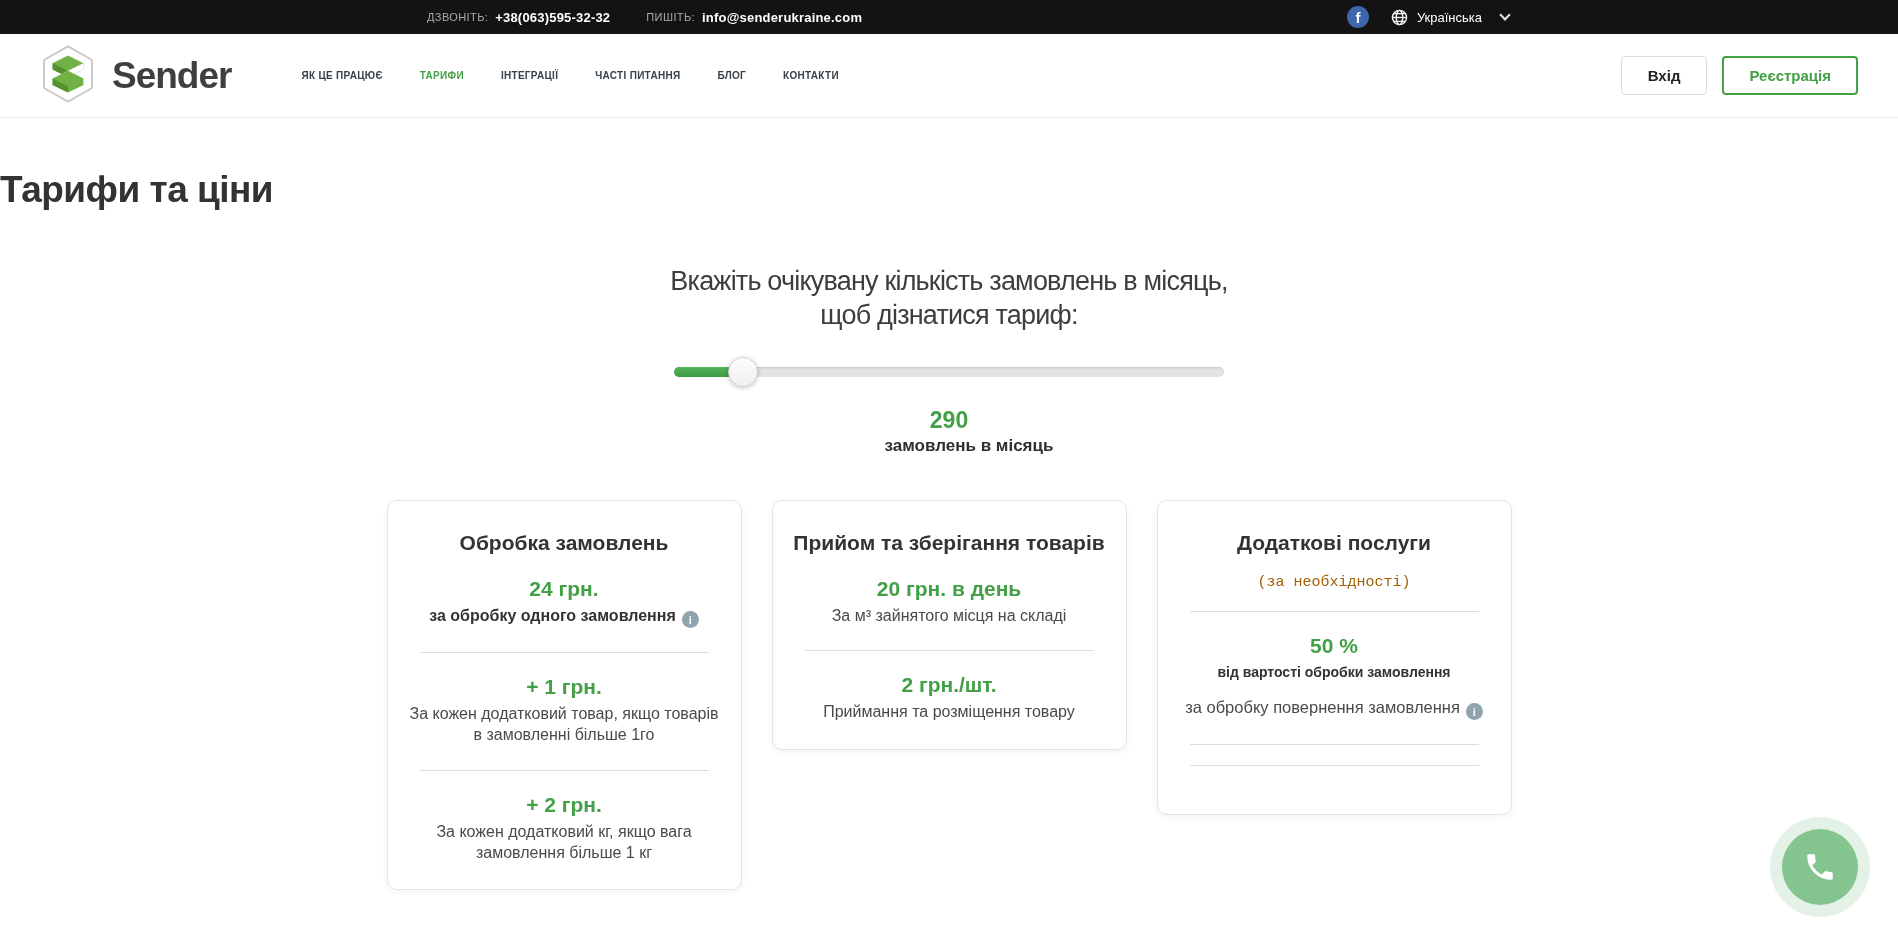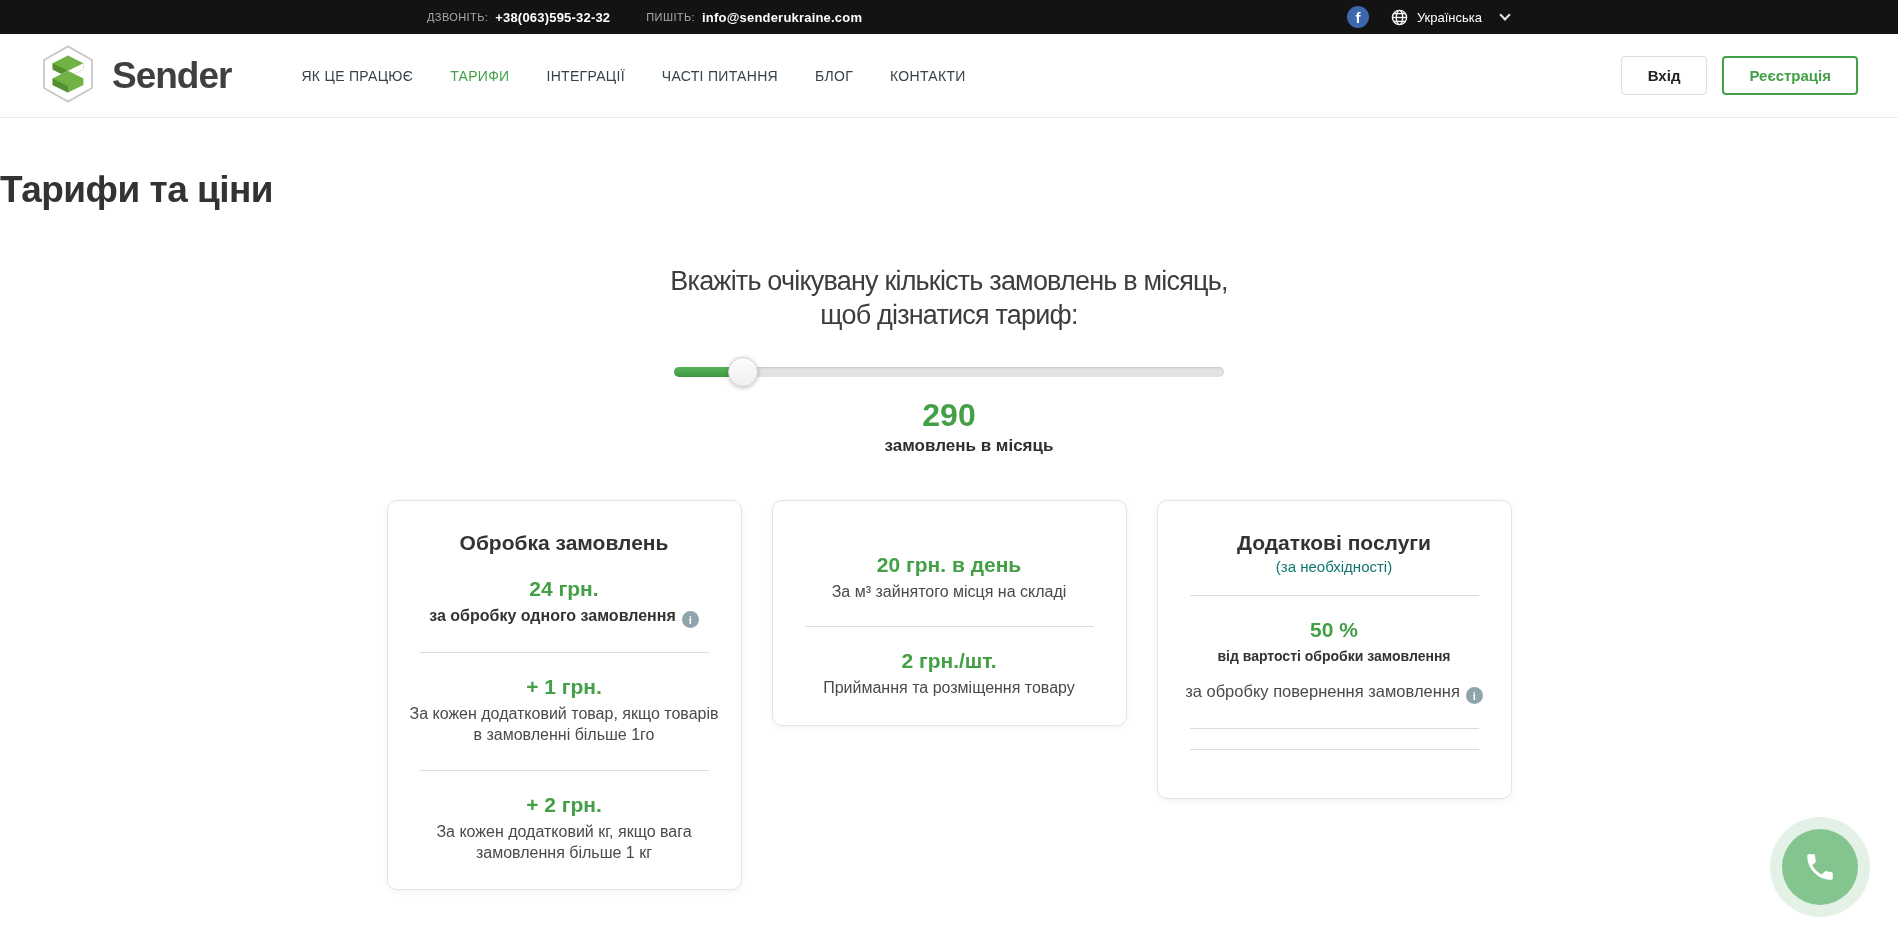--- a/index.html
+++ b/index.html
@@ -22,21 +22,21 @@
   .globe-icon svg { display:block; }
   .chevron { width:8px; height:8px; border-right:2px solid #e6e6e6; border-bottom:2px solid #e6e6e6;
              transform:rotate(45deg); margin-top:-4px; margin-left:10px; }
 
   
   .header { height:84px; background:#fff; border-bottom:1px solid #ececec;
             display:flex; align-items:center; padding:0 40px; }
   .brand { display:flex; align-items:center; gap:16px; cursor:pointer; }
   .brand-name { font-size:37px; font-weight:700; color:#3f3f3f; letter-spacing:-1px; }
   .nav { display:flex; align-items:center; gap:37px; margin-left:70px; }
-  .nav-item { font-size:14px; font-weight:400; color:#37424a; letter-spacing:.3px;
+  .nav-item { font-size:10px; font-weight:700; color:#37424a; letter-spacing:.3px;
               text-transform:uppercase; cursor:pointer; white-space:nowrap; }
   .nav-item.active { color:var(--accent,#43a047); }
   .header-actions { margin-left:auto; display:flex; align-items:center; gap:15px; }
   .btn { font-size:15px; font-weight:700; padding:10px 26px; border-radius:4px;
          background:#fff; cursor:pointer; }
   .btn-login { border:1px solid #dcdcdc; color:#222; }
   .btn-register { border:2px solid var(--accent,#43a047); color:var(--accent,#43a047); padding:9px 25px; }
 
   
   .page-title { text-align:left; font-size:37px; font-weight:700; color:#333;
@@ -45,30 +45,30 @@
                    line-height:1.25; letter-spacing:-.8px; }
   .slider-wrap { width:550px; margin:24px auto 0; position:relative; height:30px; }
   .slider-track { position:absolute; top:10px; left:0; width:100%; height:10px;
                   background:#e3e3e3; border-radius:6px;
                   box-shadow:inset 0 1px 2px rgba(0,0,0,.12); }
   .slider-fill { position:absolute; top:10px; left:0; height:10px;
                  background:linear-gradient(#55b559,#3f9843); border-radius:6px; }
   .slider-handle { position:absolute; top:0; width:30px; height:30px; border-radius:50%;
                    background:linear-gradient(#fdfdfd,#efefef); border:1px solid #d2d2d2;
                    box-shadow:0 1px 4px rgba(0,0,0,.25); cursor:pointer; }
-  .orders-value { text-align:center; font-size:32px; font-weight:700;
-                  color:var(--accent,#43a047); margin-top:10px; }
+  .orders-value { text-align:center; font-size:23px; font-weight:700;
+                  color:var(--accent,#43a047); margin-top:20px; }
   .orders-label { text-align:center; font-size:17px; font-weight:700; color:#2f2f2f; margin-top:2px;padding-left:40px; }
 
   
   .cards { display:flex; justify-content:center; align-items:flex-start; gap:30px; margin-top:44px; }
   .card { width:355px; background:#fff; border:1px solid #e4e4e4; border-radius:10px;
           box-shadow:0 2px 7px rgba(0,0,0,.05); padding:30px 18px 22px; text-align:center; }
   .card-title { font-size:21px; font-weight:700; color:#333; }
-  .card-subtitle { font-size:15px; color:#0f766e; margin-top:3px; }
+  .card-subtitle { font-size:15px; color:#a16207; margin-top:19px;font-family:Liberation Mono, monospace; }
   .card-section { padding:22px 2px 4px; }
   .card-price { font-size:21px; font-weight:700; color:var(--accent,#43a047); margin-bottom:5px; }
   .card-line { font-size:16px; color:#4a4a4a; line-height:1.3; }
   .card-line.bold { font-weight:700; color:#333; }
   .card-line.small { font-size:14px; }
   .card-line.spaced { margin-top:16px; font-size:16.5px; }
   .card hr { border:none; border-top:1px solid #dcdcdc; margin:20px 14px 0; }
   .info-icon { display:inline-flex; width:17px; height:17px; border-radius:50%; background:#90a4ae;
                color:#fff; font-size:11px; font-weight:700; align-items:center; justify-content:center;
                margin-left:6px; vertical-align:-3px; cursor:pointer; font-style:normal; }
@@ -170,20 +170,21 @@
         <div class="card-price">+ 1 грн.</div>
         <div class="card-line"><span>За кожен додатковий товар, якщо товарів в замовленні більше 1го</span></div>
       </div>
       <hr>
       <div class="card-section">
         <div class="card-price">+ 2 грн.</div>
         <div class="card-line"><span>За кожен додатковий кг, якщо вага замовлення більше 1 кг</span></div>
       </div>
     </div>
     <div class="card">
+      <div class="card-title">Прийом та зберігання товарів</div>
       <div class="card-section">
         <div class="card-price">20 грн. в день</div>
         <div class="card-line"><span>За м³ зайнятого місця на складі</span></div>
       </div>
       <hr>
       <div class="card-section">
         <div class="card-price">2 грн./шт.</div>
         <div class="card-line"><span>Приймання та розміщення товару</span></div>
       </div>
     </div>

